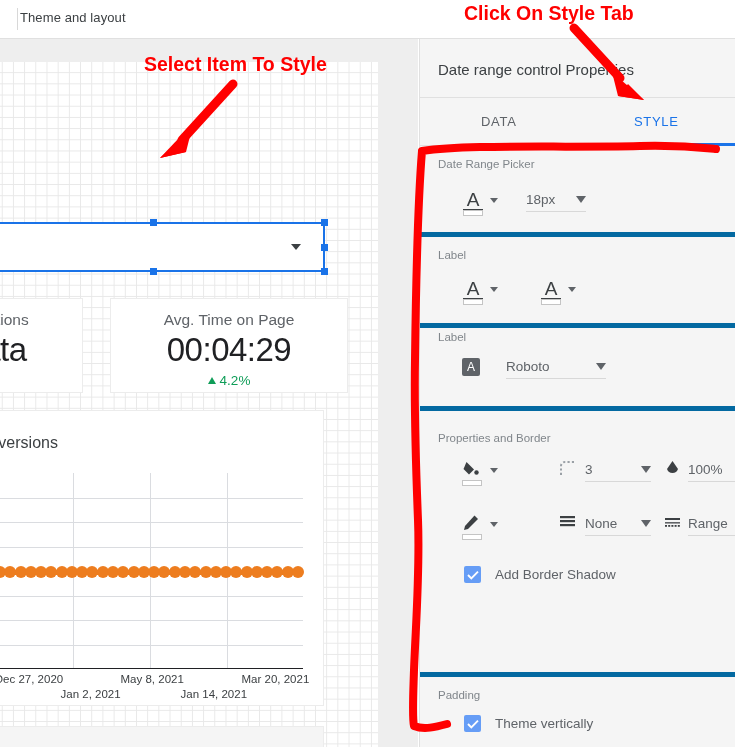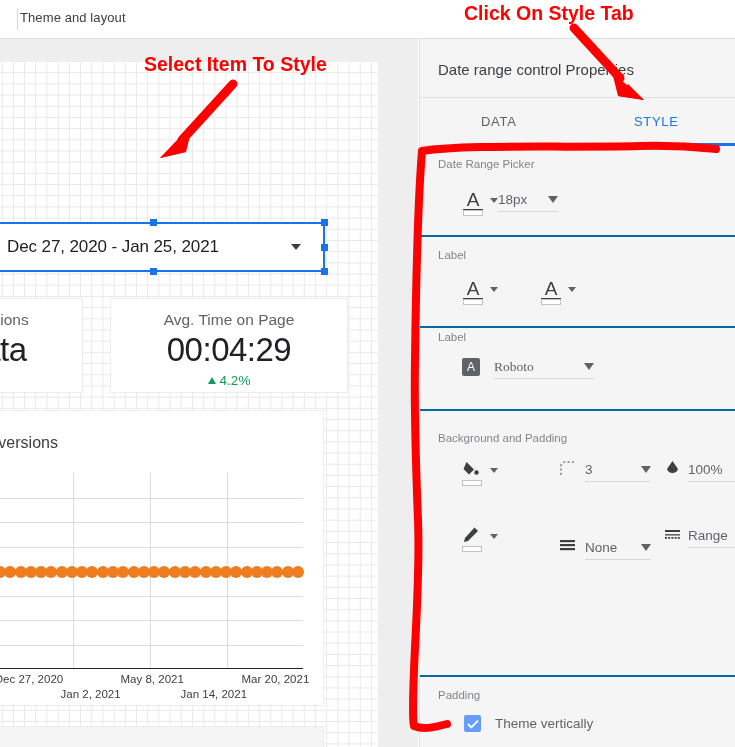--- a/index.html
+++ b/index.html
@@ -144,21 +144,21 @@
   }
   .tab {
     flex: 1; display: flex; align-items: center; justify-content: center;
     font-size: 13px; letter-spacing: .7px; color: #5f6368; position: relative;
   }
   .tab.active { color: #1a73e8; }
   .tab.active::after {
     content: ""; position: absolute; left: 0; bottom: -1px;
     width: 100%; height: 3px; background: #1a73e8;
   }
-  .section { position: absolute; left: 0; width: 100%; border-bottom: 2px solid #0369a1; }
+  .section { position: absolute; left: 0; width: 100%; border-bottom: 5px solid #0369a1; }
   .sec-label {
     position: absolute; left: 18px; top: 12px; font-size: 11.5px; color: #80868b;
   }
   .ctl-row { position: absolute; display: flex; align-items: center; }
 
   
   .ctl { display: flex; align-items: center; }
   .ico-A {
     position: relative; width: 22px; text-align: center;
     font-size: 19px; color: #3c4043; font-weight: 400; line-height: 20px;
@@ -214,21 +214,20 @@
   <div class="toolbar">
     <div class="toolbar-divider"></div>
     <div class="toolbar-label">Theme and layout</div>
   </div>
 
   <div class="canvas-wrap">
     <div class="canvas-page">
 
       <div class="drc-wrap">
         <div class="drc-box">
-          <span class="drc-text">Dec 27, 2020 - Jan 25, 2021</span>
           <span class="drc-caret"></span>
         </div>
         <div class="sel-edge sel-top"></div>
         <div class="sel-edge sel-bottom"></div>
 
         <div class="sel-edge sel-right"></div>
 
         <div class="handle h-tc"></div>
         <div class="handle h-tr"></div>
 
@@ -325,21 +324,21 @@
 
     <div class="section" style="top:107px; height:91px;">
       <div class="sec-label">Date Range Picker</div>
       <div class="ctl-row" style="left:42px; top:42px;">
         <div class="ctl">
           <span class="ico-A">A
             <span class="underline-solid"></span><span class="underbar"></span>
           </span>
           <span class="mini-caret"></span>
         </div>
-        <div class="field" style="width:60px; ">
+        <div class="field" style="width:60px; margin-left:28px;">
           <span class="field-val">18px</span>
           <span class="big-caret"></span>
         </div>
       </div>
     </div>
 
     <div class="section" style="top:198px; height:91px;">
       <div class="sec-label">Label</div>
       <div class="ctl-row" style="left:42px; top:42px;">
         <div class="ctl">
@@ -354,29 +353,29 @@
           </span>
           <span class="mini-caret"></span>
         </div>
       </div>
     </div>
 
     <div class="section" style="top:280px; height:92px;">
       <div class="sec-label">Label</div>
       <div class="ctl-row" style="left:42px; top:36px;">
         <span class="chip-A">A</span>
-        <div class="field" style="width:100px; margin-left:14px;font-family:Liberation Serif, serif;">
+        <div class="field" style="width:100px; margin-left:26px;">
           <span class="field-val">Roboto</span>
           <span class="big-caret"></span>
         </div>
       </div>
     </div>
 
     <div class="section" style="top:381px; height:257px;">
-      <div class="sec-label">Background and Padding</div>
+      <div class="sec-label">Properties and Border</div>
 
       <div class="ctl-row" style="left:42px; top:38px;">
         <div class="ctl">
           <span style="position:relative; display:inline-block; width:22px; height:20px;">
             <svg width="20" height="18" viewBox="0 0 20 18">
               <path d="M4.5 2 L12 9.5 L7 14.5 L1.5 9 Z" fill="#3c4043"></path>
               <circle cx="14.5" cy="12.5" r="2.2" fill="#3c4043"></circle>
             </svg>
             <span style="position:absolute;left:0;bottom:-6px;width:20px;height:6px;border:1px solid #c4c4c4;background:#fff;"></span>
           </span>
@@ -409,21 +408,21 @@
       <div class="ctl-row" style="left:42px; top:92px;">
         <div class="ctl">
           <span style="position:relative; display:inline-block; width:22px; height:20px;">
             <svg width="20" height="18" viewBox="0 0 20 18">
               <path d="M12.5 1.5 L16 5 L6 15 L2 16 L3 12 Z" fill="#3c4043"></path>
             </svg>
             <span style="position:absolute;left:0;bottom:-6px;width:20px;height:6px;border:1px solid #c4c4c4;background:#fff;"></span>
           </span>
           <span class="mini-caret"></span>
         </div>
-        <div class="ctl" style="margin-left:62px;margin-top:24px;">
+        <div class="ctl" style="margin-left:62px;">
           <span>
             <svg width="15" height="14" viewBox="0 0 15 14">
               <rect x="0" y="1" width="15" height="2.2" fill="#3c4043"></rect>
               <rect x="0" y="5" width="15" height="2.2" fill="#3c4043"></rect>
               <rect x="0" y="9" width="15" height="2.2" fill="#3c4043"></rect>
             </svg>
           </span>
           <div class="field" style="width:66px; margin-left:10px;">
             <span class="field-val">None</span>
             <span class="big-caret"></span>
@@ -443,20 +442,28 @@
               </g>
             </svg>
           </span>
           <div class="field" style="width:62px; margin-left:8px;">
             <span class="field-val">Range</span>
 
           </div>
         </div>
       </div>
 
+      <div class="ctl-row" style="left:44px; top:146px;">
+        <span class="checkbox">
+          <svg width="12" height="10" viewBox="0 0 12 10">
+            <path d="M1 5 L4.3 8.3 L11 1.6" fill="none" stroke="#ffffff" stroke-width="1.9"></path>
+          </svg>
+        </span>
+        <span class="cb-label">Add Border Shadow</span>
+      </div>
     </div>
 
     <div class="section" style="top:638px; height:110px; border-bottom:none;">
       <div class="sec-label">Padding</div>
 
       <div class="ctl-row" style="left:44px; top:38px;">
         <span class="checkbox">
           <svg width="12" height="10" viewBox="0 0 12 10">
             <path d="M1 5 L4.3 8.3 L11 1.6" fill="none" stroke="#ffffff" stroke-width="1.9"></path>
           </svg>

